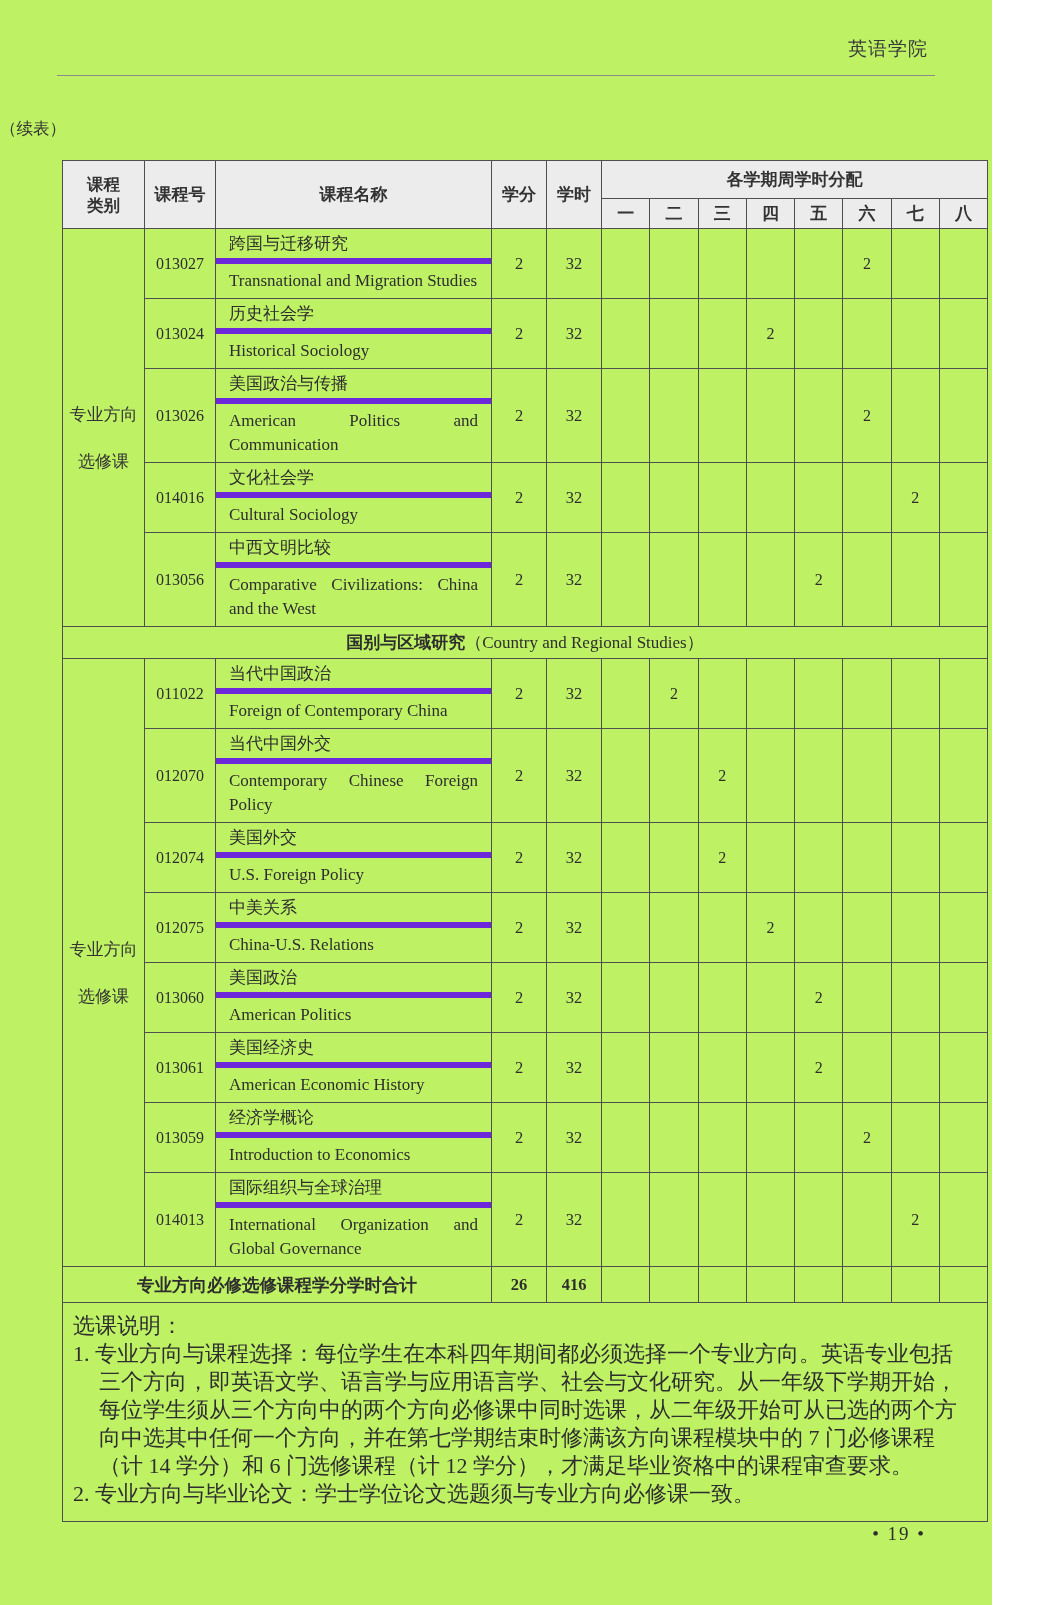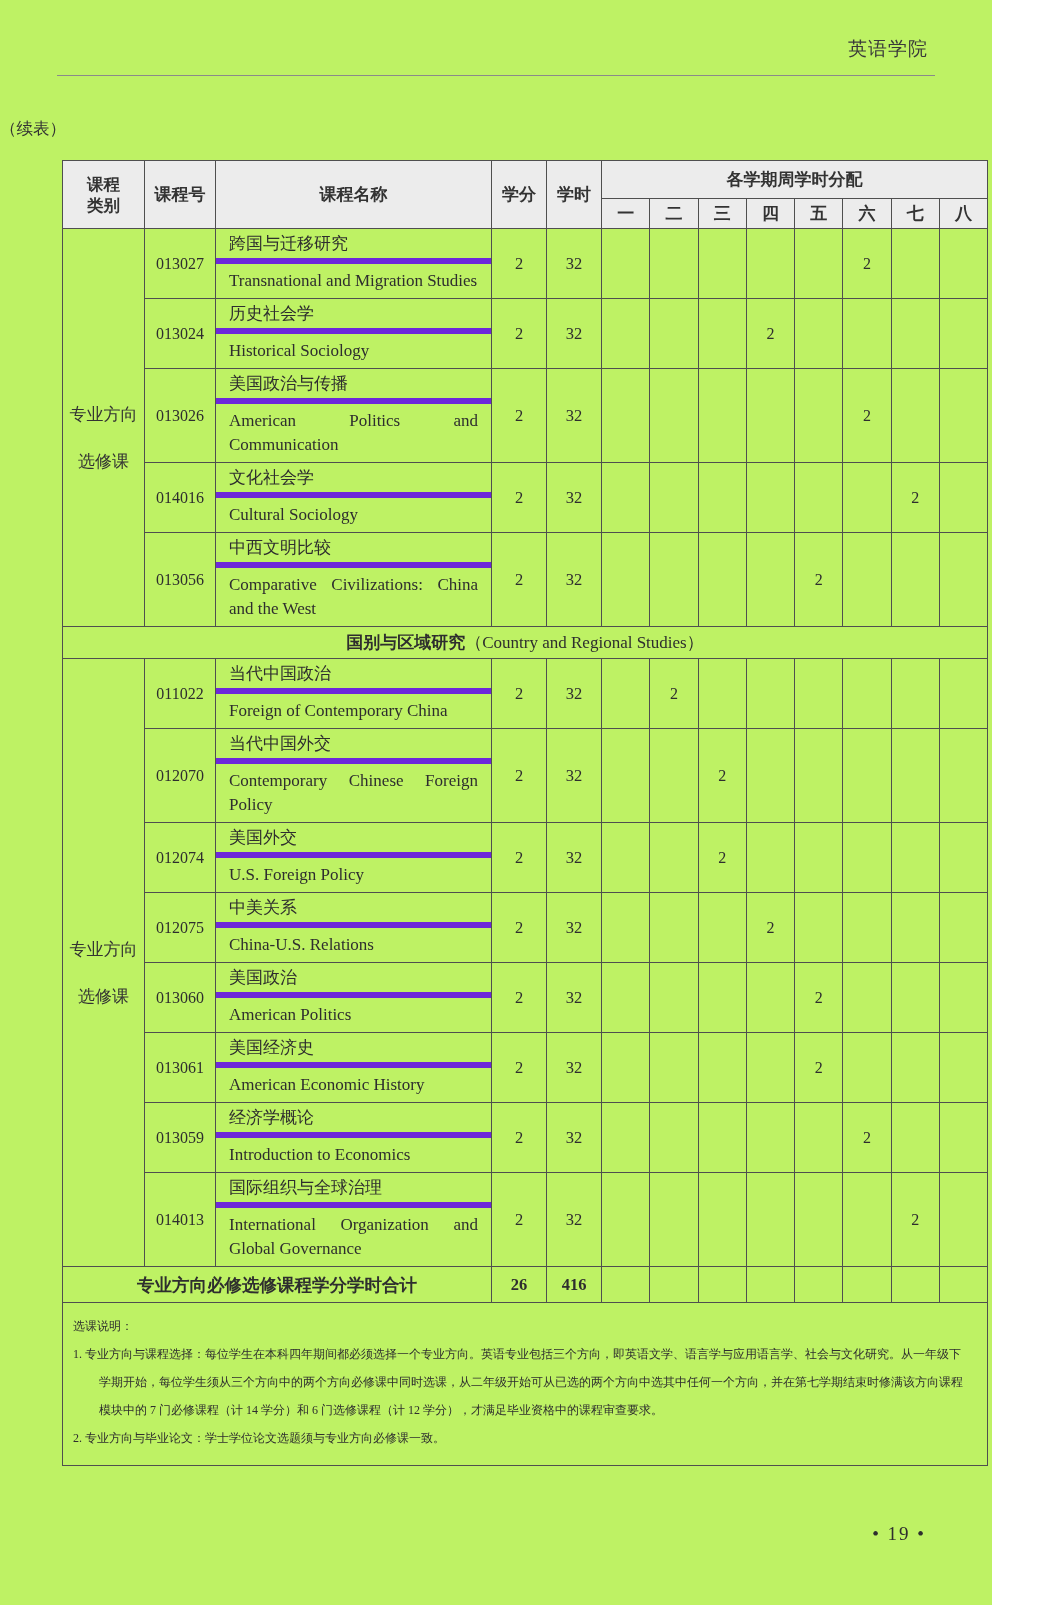--- a/index.html
+++ b/index.html
@@ -58,21 +58,21 @@
   .section-cn { font-family:"Liberation Sans","DejaVu Sans",sans-serif; font-weight:bold; font-size:17px; }
   .section-en { font-size:17px; }
 
   .total-tr { height:36px; }
   .total-label {
     font-family:"Liberation Sans","DejaVu Sans",sans-serif;
     font-weight:bold; font-size:17.5px; text-align:center;
   }
   .total-val { font-weight:bold; text-align:center; font-size:16.5px; }
 
-  .notes-cell { padding:9px 22px 13px 10px; font-size:12px; line-height:28px; vertical-align:top; }
+  .notes-cell { padding:9px 22px 13px 10px; font-size:22px; line-height:28px; vertical-align:top; }
   .notes-title { }
   .note-item { padding-left:26px; text-indent:-26px; }
 
   .page-footer {
     position:absolute; right:66px; bottom:60px;
     font-size:19px; color:#2e2e2e; letter-spacing:2px;
   }
 </style>
 </head>
 <body>

